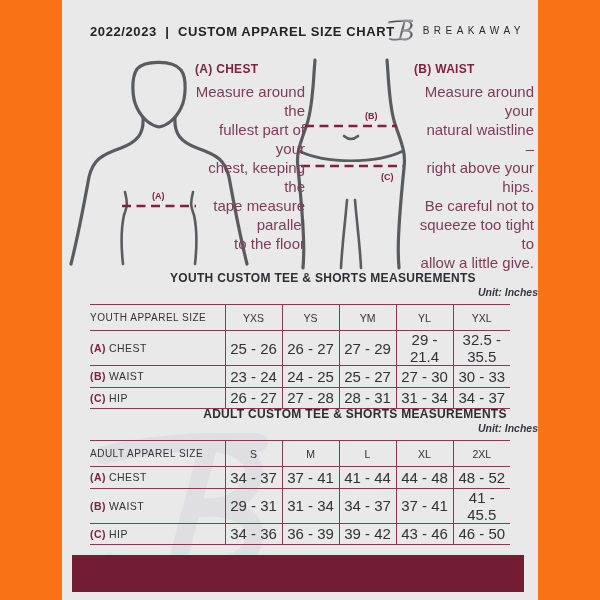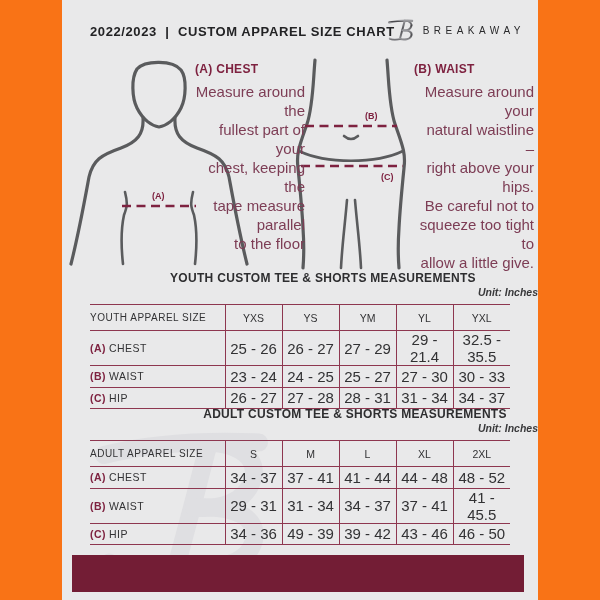--- a/index.html
+++ b/index.html
@@ -218,21 +218,21 @@
         <td class="td-label"><span class="pfx">(B)</span> <span>WAIST</span></td>
         <td class="td-val">29 - 31</td>
         <td class="td-val">31 - 34</td>
         <td class="td-val">34 - 37</td>
         <td class="td-val">37 - 41</td>
         <td class="td-val">41 - 45.5</td>
       </tr>
       <tr>
         <td class="td-label"><span class="pfx">(C)</span> <span>HIP</span></td>
         <td class="td-val">34 - 36</td>
-        <td class="td-val">49 - 39</td>
+        <td class="td-val">36 - 39</td>
         <td class="td-val">39 - 42</td>
         <td class="td-val">43 - 46</td>
         <td class="td-val">46 - 50</td>
       </tr>
     </tbody>
       </table>
 
     <div class="footer-bar"></div>
   </div>
 </div>

